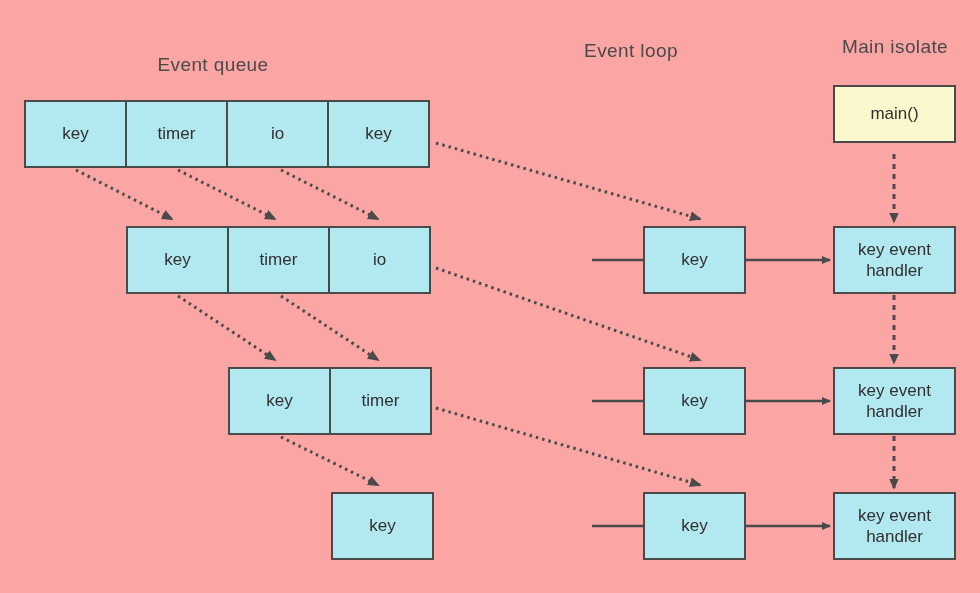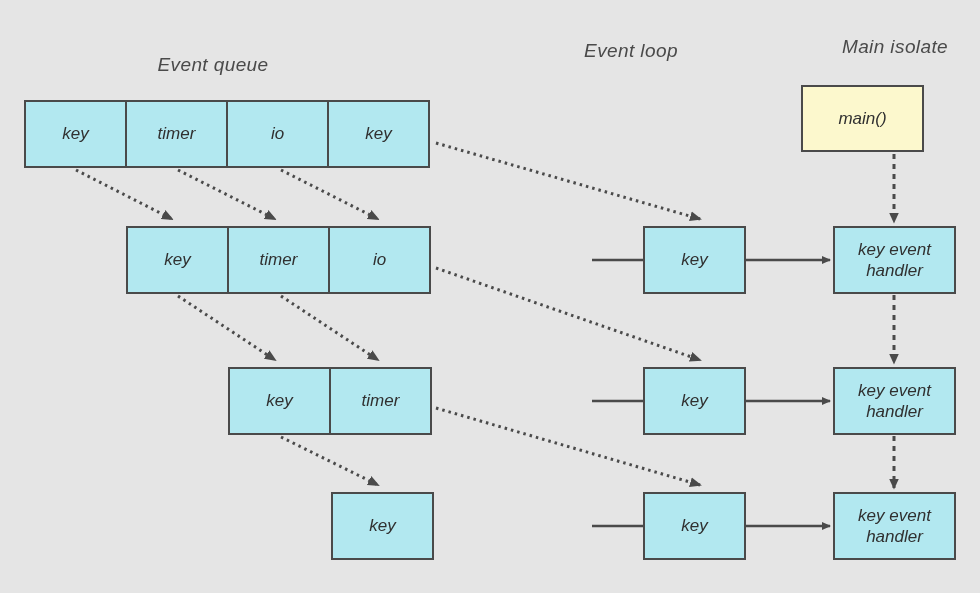--- a/index.html
+++ b/index.html
@@ -4,24 +4,23 @@
 <style>
   html, body {
     margin: 0;
     padding: 0;
     background: #000000;
   }
   #canvas {
     position: relative;
     width: 980px;
     height: 593px;
-    background: #e5e5e5;
+    background: #fca5a5;
     overflow: hidden;
     font-family: "Liberation Sans", sans-serif;
-    font-style: italic;
   }
   .col-label {
     position: absolute;
     color: #4a4a4a;
     font-size: 19px;
     font-weight: 500;
     letter-spacing: 0.4px;
     white-space: nowrap;
     text-align: center;
   }
@@ -113,21 +112,21 @@
       <div class="box cyan" style="left: 228px; top: 367px; width: 103px; height: 68px; white-space: pre-line;">key</div>
       <div class="box cyan" style="left: 329px; top: 367px; width: 103px; height: 68px; white-space: pre-line;">timer</div>
       <div class="box cyan" style="left: 331px; top: 492px; width: 103px; height: 68px; white-space: pre-line;">key</div>
     </div>
   <div id="loop-boxes">
       <div class="box cyan" style="left: 643px; top: 226px; width: 103px; height: 68px; white-space: pre-line;">key</div>
       <div class="box cyan" style="left: 643px; top: 367px; width: 103px; height: 68px; white-space: pre-line;">key</div>
       <div class="box cyan" style="left: 643px; top: 492px; width: 103px; height: 68px; white-space: pre-line;">key</div>
     </div>
   <div id="isolate-boxes">
-      <div class="box yellow" style="left: 801px; top: 85px; width: 123px; height: 67px; white-space: pre-line;">main()</div>
+      <div class="box yellow" style="left: 833px; top: 85px; width: 123px; height: 58px; white-space: pre-line;">main()</div>
       <div class="box cyan" style="left: 833px; top: 226px; width: 123px; height: 68px; white-space: pre-line;">key event
 handler</div>
       <div class="box cyan" style="left: 833px; top: 367px; width: 123px; height: 68px; white-space: pre-line;">key event
 handler</div>
       <div class="box cyan" style="left: 833px; top: 492px; width: 123px; height: 68px; white-space: pre-line;">key event
 handler</div>
     </div>
 
 </div>
 

